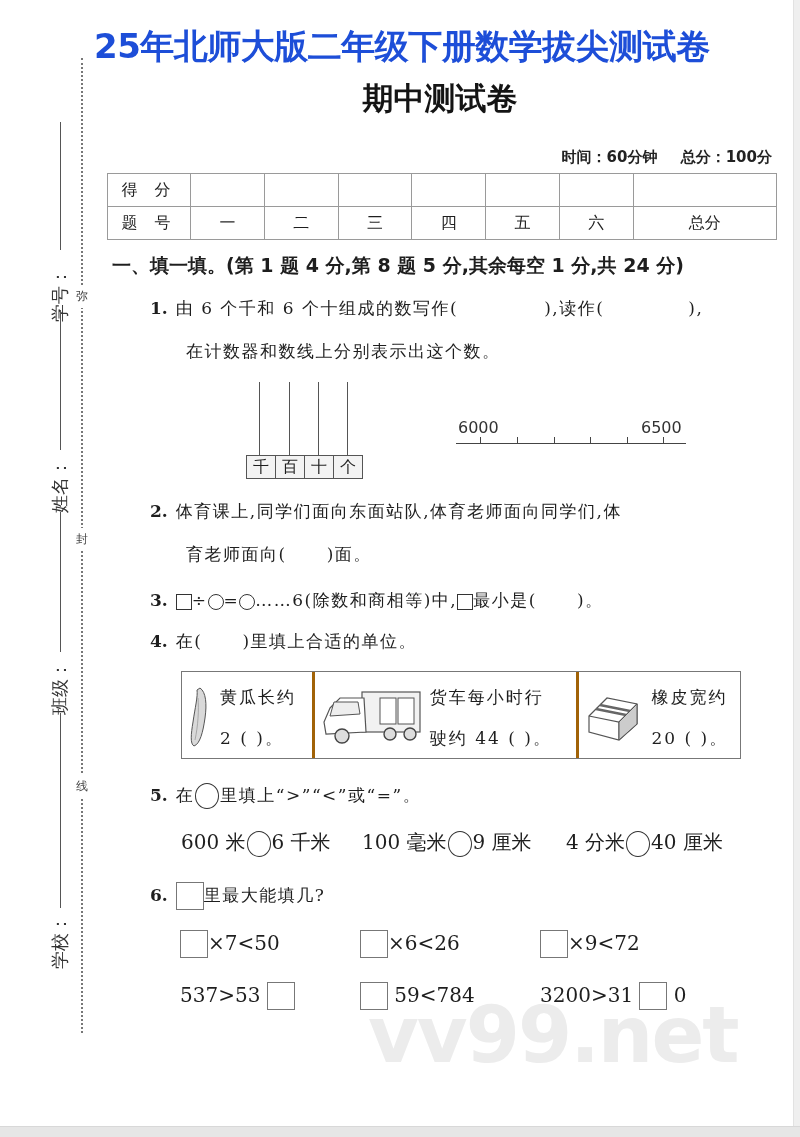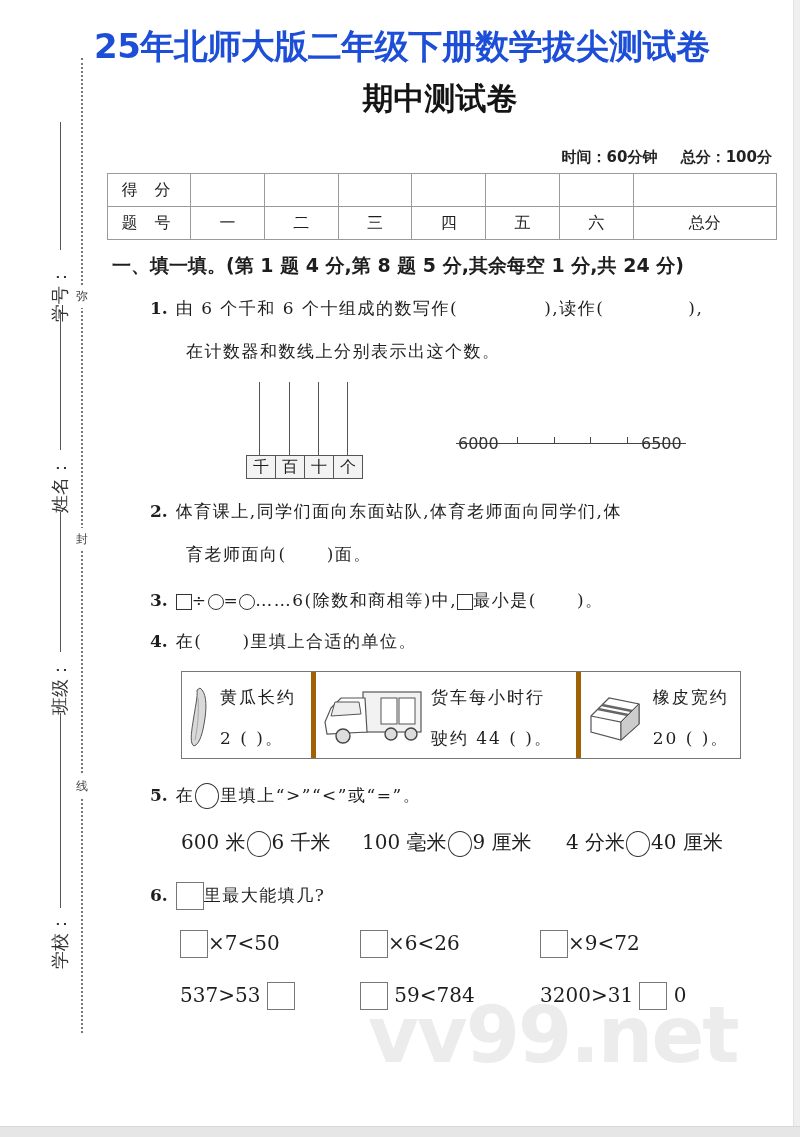--- a/index.html
+++ b/index.html
@@ -45,25 +45,25 @@
     .abacus { position: absolute; left: 246px; top: 382px; width: 120px; height: 100px; }
     .rod { position: absolute; top: 0; width: 1px; height: 73px; background: #555; }
     .abacus-base { position: absolute; left: 0; top: 73px; display: flex; border: 1px solid #555; }
     .abacus-base div { width: 28px; height: 22px; border-right: 1px solid #555; font-size: 16px; text-align: center; line-height: 22px; background: #f3f3f3; }
     .abacus-base div:last-child { border-right: none; }
 
     
     .numline { position: absolute; left: 456px; top: 418px; width: 230px; height: 40px; }
     .numline .axis { position: absolute; left: 0; top: 25px; width: 230px; height: 1px; background: #444; }
     .numline .tick { position: absolute; top: 19px; width: 1px; height: 7px; background: #444; }
-    .numline .lbl { position: absolute; top: 16px; font-size: 16px; font-family: "DejaVu Sans", "Liberation Sans", sans-serif; color: #333; }
+    .numline .lbl { position: absolute; top: 0; font-size: 16px; font-family: "DejaVu Sans", "Liberation Sans", sans-serif; color: #333; }
 
     
     .unit-box { position: absolute; left: 181px; top: 671px; width: 558px; height: 86px; border: 1px solid #777; display: flex; }
-    .unit-cell { position: relative; border-right: 5px solid #a16207; height: 86px; }
+    .unit-cell { position: relative; border-right: 3px solid #a16207; height: 86px; }
     .unit-cell:last-child { border-right: none; }
     .unit-text { position: absolute; font-size: 17px; letter-spacing: 2px; white-space: nowrap; }
 
     
     .circle { display: inline-block; width: 22px; height: 24px; border: 1.5px solid #333; border-radius: 50%; vertical-align: middle; margin: 0 1px; }
     .sq { display: inline-block; width: 26px; height: 26px; border: 1.5px solid #777; vertical-align: middle; }
     .sq-small { display: inline-block; width: 14px; height: 14px; border: 1.3px solid #333; vertical-align: middle; }
     .circ-small { display: inline-block; width: 14px; height: 14px; border: 1.3px solid #333; border-radius: 50%; vertical-align: middle; }
 
     .ineq { position: absolute; font-size: 20px; white-space: nowrap; }

